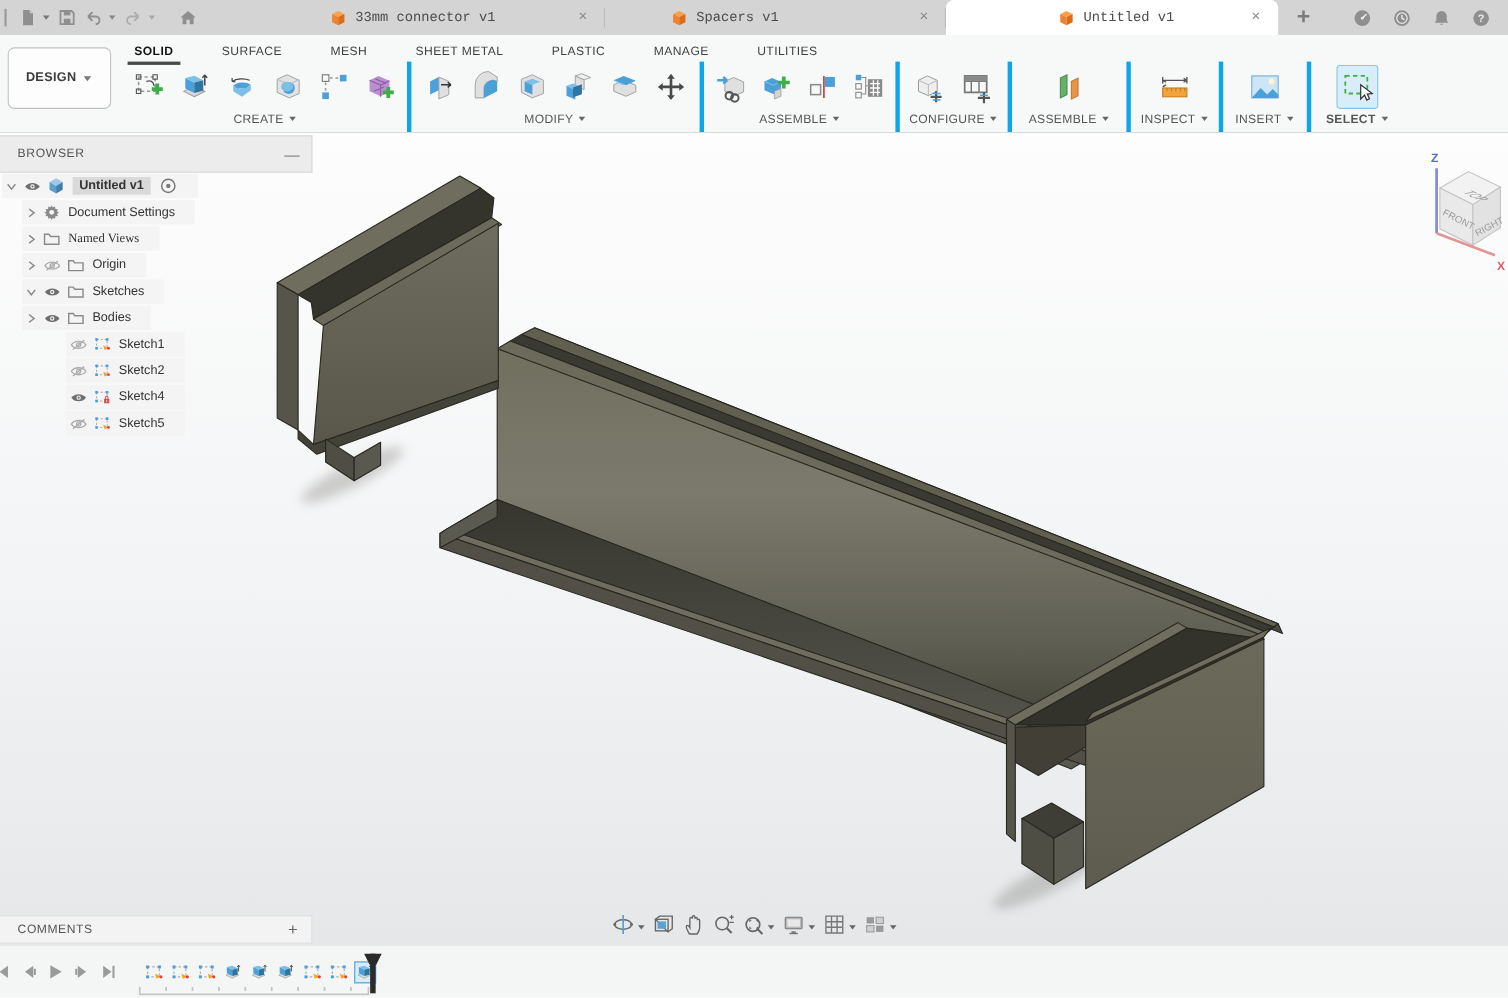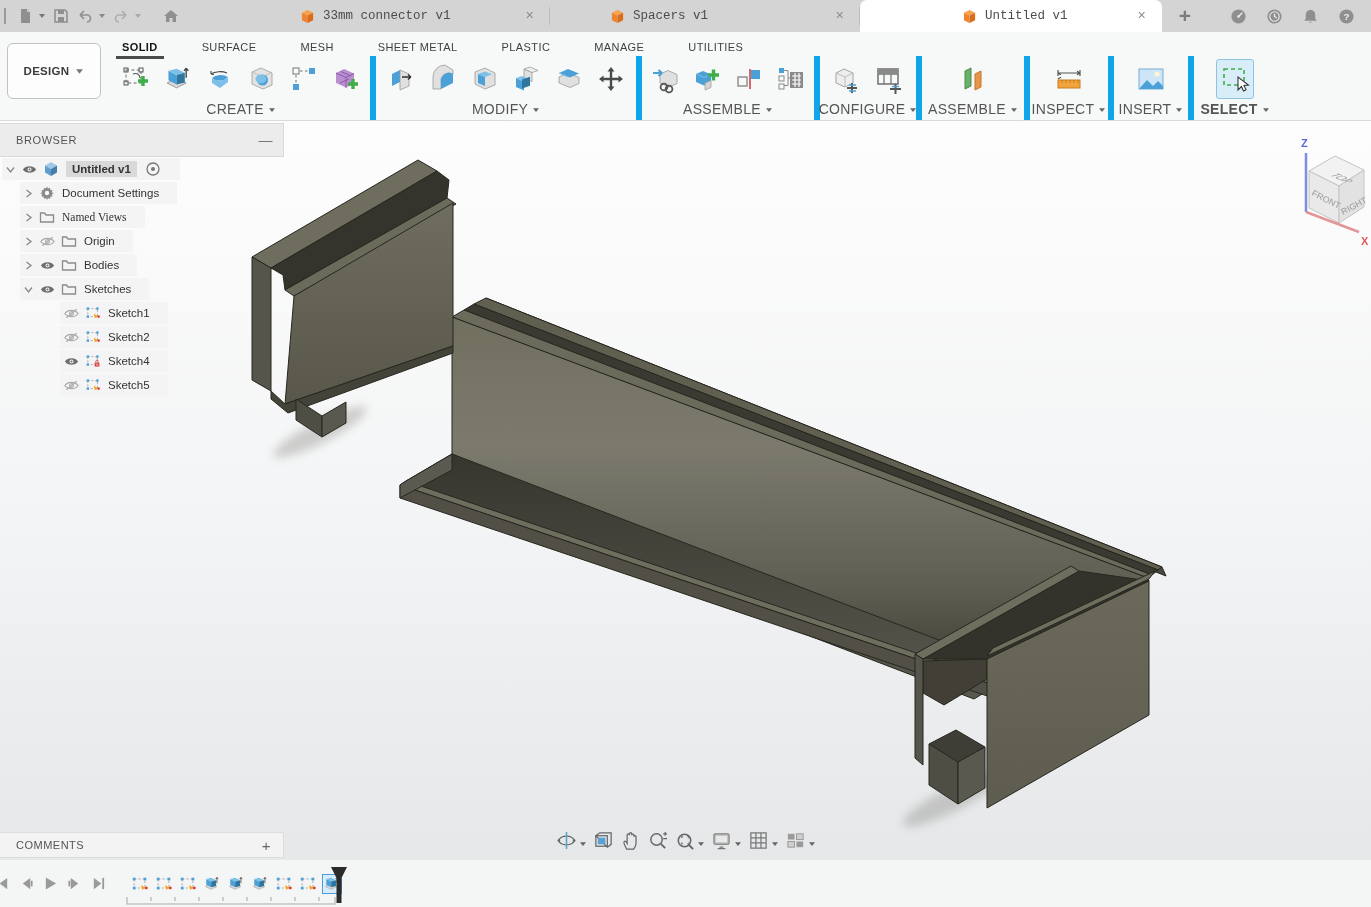--- a/index.html
+++ b/index.html
@@ -31,26 +31,26 @@
   
   #ribbon { height:89px; background:#f7f8f8; border-bottom:1px solid #d8dadb; position:relative; flex:0 0 auto; }
   #design-box { position:absolute; left:7px; top:11px; width:94px; height:56px; background:#fdfdfd; border:1px solid #c2c2c2; border-radius:6px; display:flex; align-items:center; justify-content:center; gap:6px; font-size:11.5px; font-weight:bold; color:#3c3c3c; letter-spacing:.3px; }
   #design-box svg { width:9px; height:9px; }
   #ribbon-tabs { position:absolute; left:120px; top:4px; display:flex; gap:40px; font-size:11px; color:#3f3f3f; letter-spacing:.4px; }
   .rtab { padding:5px 2px 4px; position:relative; white-space:nowrap; }
   .rtab.active { color:#141414; font-weight:bold; }
   .rtab.active:after { content:""; position:absolute; left:-4px; right:-4px; bottom:-2px; height:3px; background:#4a4a4a; }
   #ribbon-groups { position:absolute; left:112px; top:24px; right:0; bottom:0; display:flex; align-items:stretch; }
   .rgroup { display:flex; flex-direction:column; align-items:center; padding-top:2px; position:relative; }
-  .rgroup + .rgroup { border-left:6px solid #0ea5e9; }
+  .rgroup + .rgroup { border-left:4px solid #0ea5e9; }
   .rg-icons { flex:1 1 auto; display:flex; align-items:center; justify-content:center; gap:4px; }
   .rg-icon { width:38px; height:40px; display:flex; align-items:center; justify-content:center; border-radius:3px; }
   .rg-icon svg { width:30px; height:30px; }
   .rg-icon.tool-active { background:#d9edf9; border:1px solid #8fc3e4; }
-  .rg-label { flex:0 0 auto; height:20px; font-size:14px; color:#555; display:flex; align-items:center; gap:4px; letter-spacing:.3px; padding-bottom:3px; }
+  .rg-label { flex:0 0 auto; height:20px; font-size:11px; color:#555; display:flex; align-items:center; gap:4px; letter-spacing:.3px; padding-bottom:3px; }
   .rg-label svg { width:8px; height:8px; }
 
   
   #viewport { position:relative; flex:1 1 auto; overflow:hidden; background:linear-gradient(180deg,#fdfdfd 0%,#f4f5f6 50%,#e5e7e9 100%); }
   #model-svg { position:absolute; left:0; top:-122px; width:1371px; height:907px; }
 
   
   #viewcube { position:absolute; left:1295px; top:12px; width:80px; height:115px; }
 
   
@@ -642,58 +642,58 @@
                   <path d="M1.5 4 h4 l1.5 2 h7.5 v7 h-13z" fill="none" stroke="#8a8a8a" stroke-width="1.3"></path>
                 </svg>
               </span>
               <span class="br-label">Origin</span>
             </div>
           </div>
           <div class="br-row" style="padding-left: 20px;">
             <div class="br-pill">
               <span class="br-exp">
                 <svg viewBox="0 0 9 9">
-                  <path d="M2.5 1 L7 4.5 L2.5 8" fill="none" stroke="#888" stroke-width="1.3"></path>
+                  <path d="M1 2.5 L4.5 7 L8 2.5" fill="none" stroke="#888" stroke-width="1.3"></path>
                 </svg>
               </span>
               <span class="br-eye">
                 <svg viewBox="0 0 18 18">
                   <path d="M2 9 C5 4.5 13 4.5 16 9 C13 13.5 5 13.5 2 9z" fill="#6e6e6e"></path>
                   <circle cx="9" cy="9" r="2.1" fill="#f2f2f2"></circle>
                   <circle cx="9" cy="9" r="1" fill="#6e6e6e"></circle>
                 </svg>
               </span>
               <span class="br-ico">
                 <svg viewBox="0 0 16 16">
                   <path d="M1.5 4 h4 l1.5 2 h7.5 v7 h-13z" fill="none" stroke="#8a8a8a" stroke-width="1.3"></path>
                 </svg>
               </span>
-              <span class="br-label">Bodies</span>
+              <span class="br-label">Sketches</span>
             </div>
           </div>
           <div class="br-row" style="padding-left: 20px;">
             <div class="br-pill">
               <span class="br-exp">
                 <svg viewBox="0 0 9 9">
-                  <path d="M1 2.5 L4.5 7 L8 2.5" fill="none" stroke="#888" stroke-width="1.3"></path>
+                  <path d="M2.5 1 L7 4.5 L2.5 8" fill="none" stroke="#888" stroke-width="1.3"></path>
                 </svg>
               </span>
               <span class="br-eye">
                 <svg viewBox="0 0 18 18">
                   <path d="M2 9 C5 4.5 13 4.5 16 9 C13 13.5 5 13.5 2 9z" fill="#6e6e6e"></path>
                   <circle cx="9" cy="9" r="2.1" fill="#f2f2f2"></circle>
                   <circle cx="9" cy="9" r="1" fill="#6e6e6e"></circle>
                 </svg>
               </span>
               <span class="br-ico">
                 <svg viewBox="0 0 16 16">
                   <path d="M1.5 4 h4 l1.5 2 h7.5 v7 h-13z" fill="none" stroke="#8a8a8a" stroke-width="1.3"></path>
                 </svg>
               </span>
-              <span class="br-label">Sketches</span>
+              <span class="br-label">Bodies</span>
             </div>
           </div>
           <div class="br-row" style="padding-left: 60px;">
             <div class="br-pill">
               <span class="br-eye">
                 <svg viewBox="0 0 18 18">
                   <path d="M2 9 C5 4.5 13 4.5 16 9 C13 13.5 5 13.5 2 9z" fill="none" stroke="#ababab" stroke-width="1.3"></path>
                   <circle cx="9" cy="9" r="2" fill="none" stroke="#ababab" stroke-width="1.2"></circle>
                   <path d="M3.5 13.5 L14.5 4.5" stroke="#ababab" stroke-width="1.3"></path>
                 </svg>

